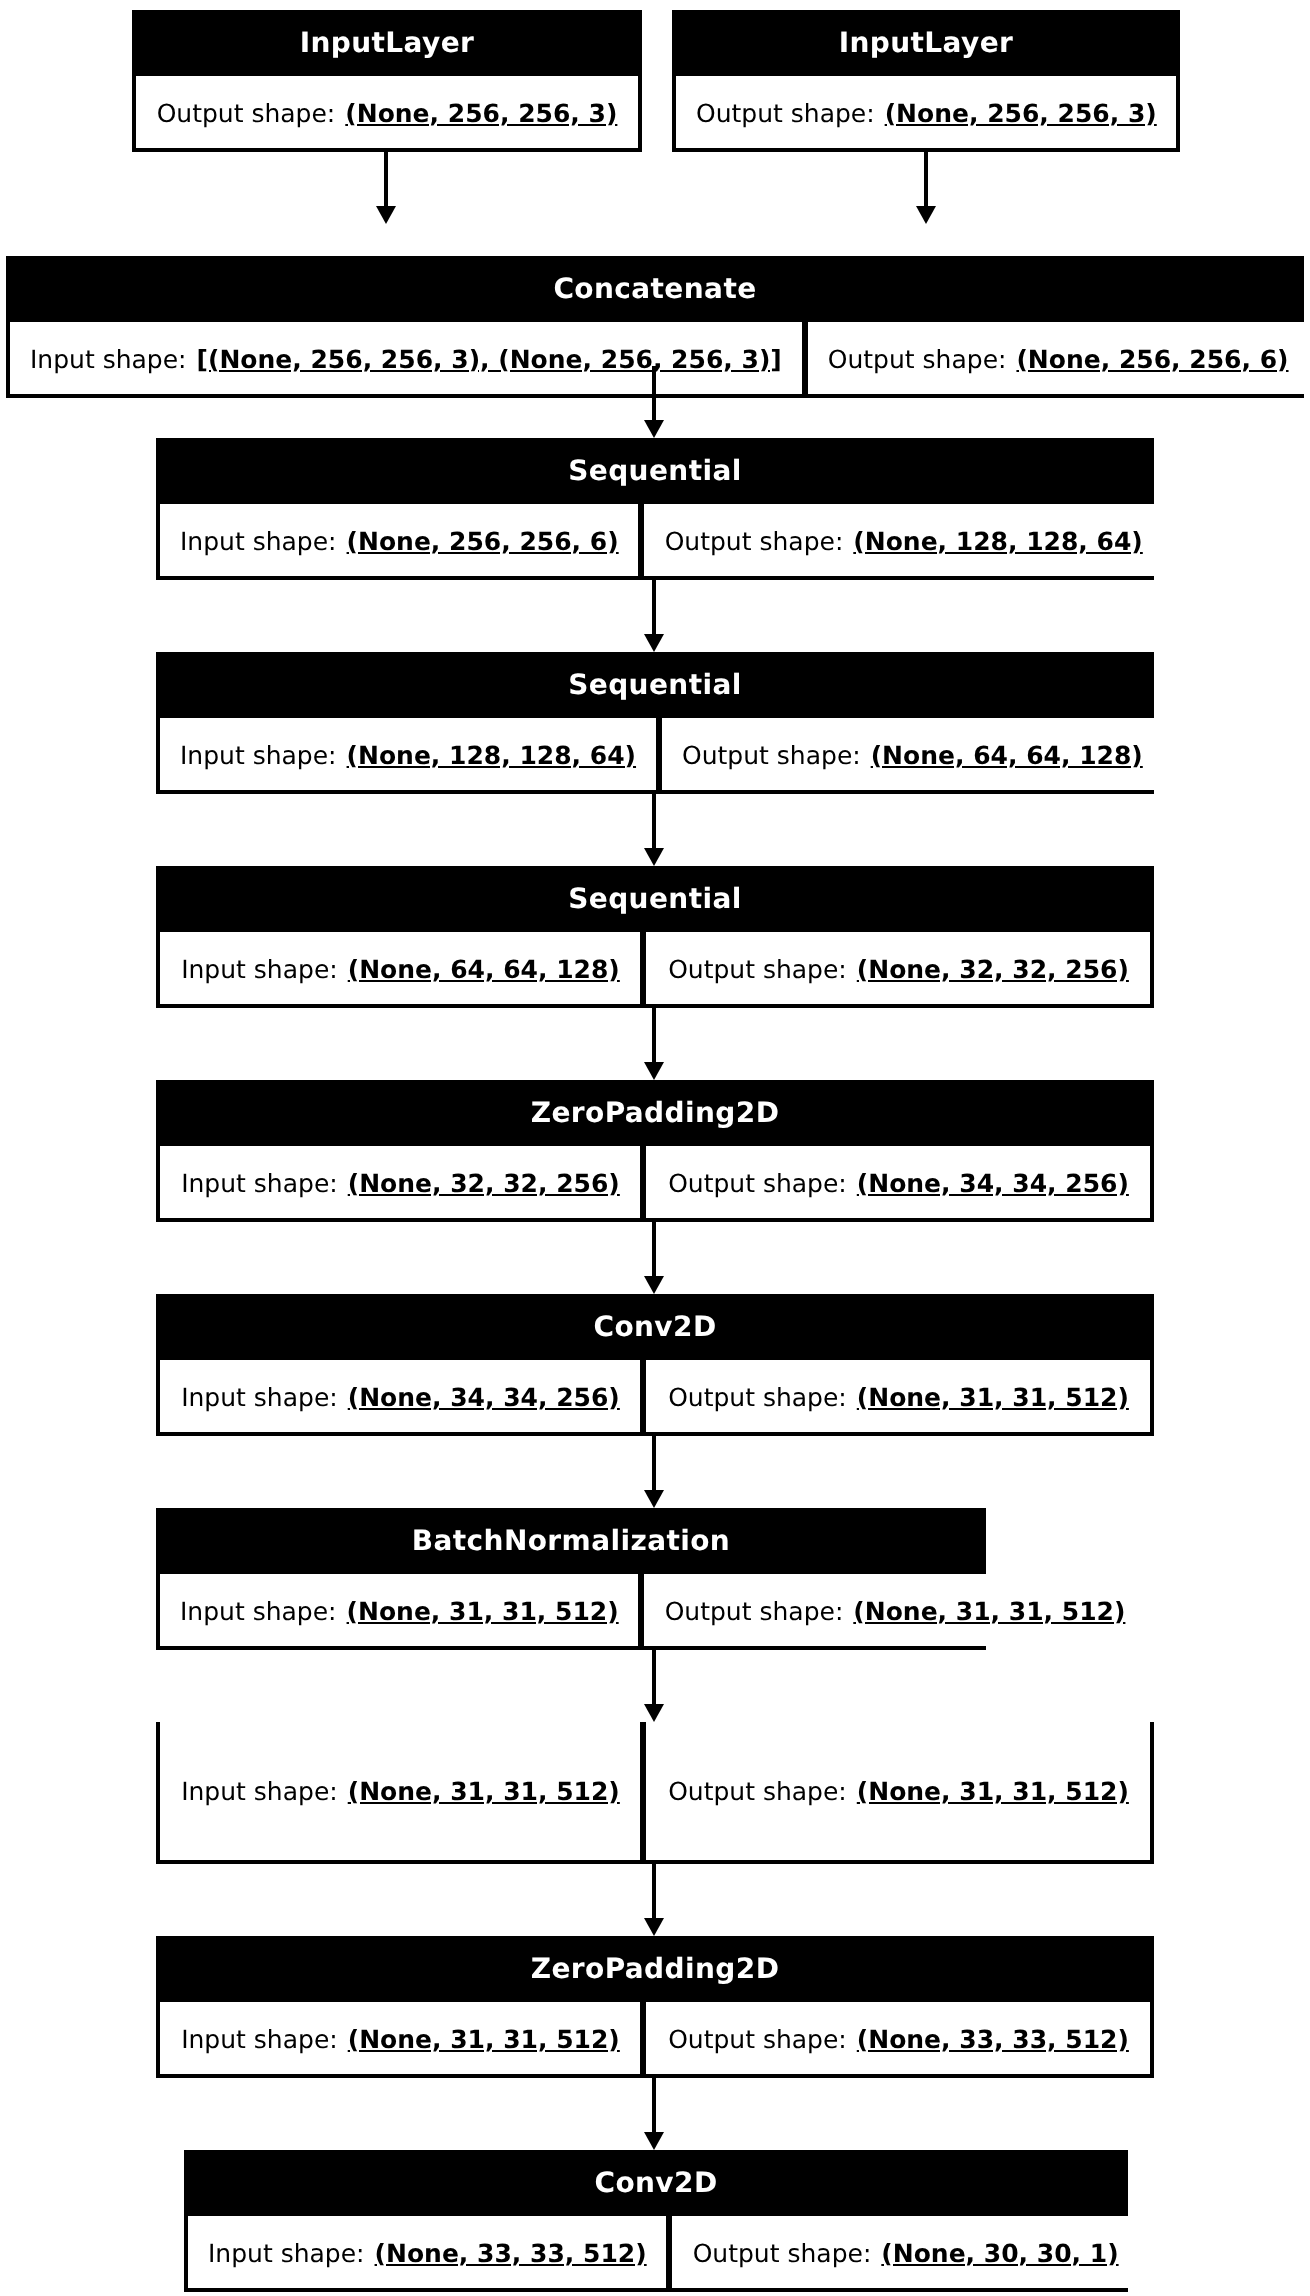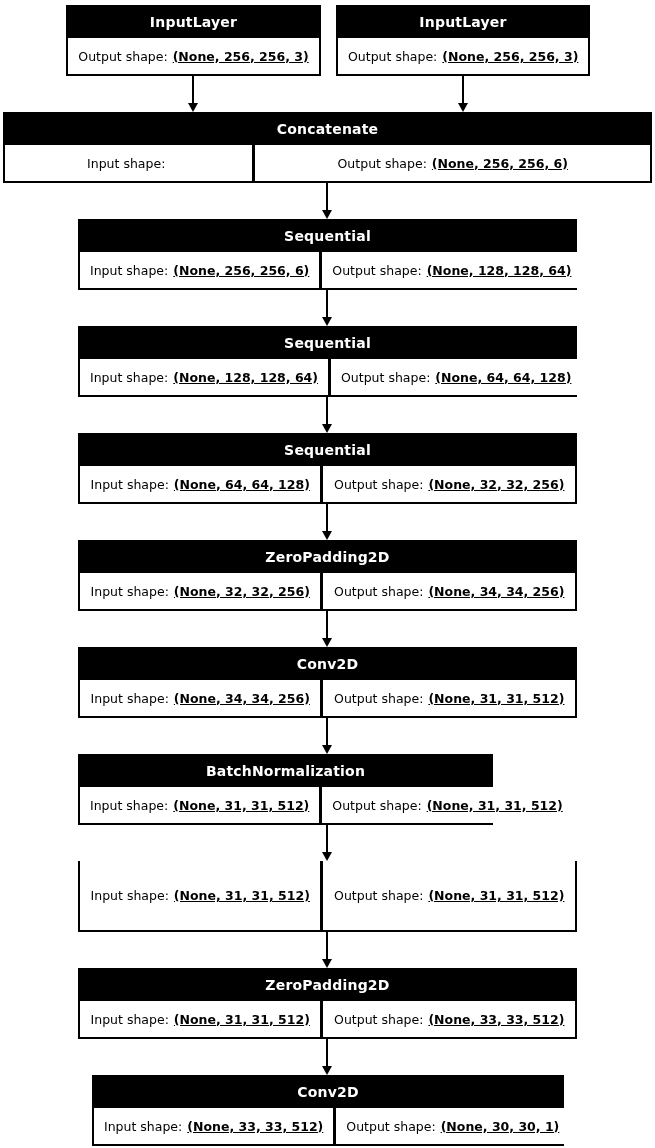--- a/index.html
+++ b/index.html
@@ -50,25 +50,26 @@
     </div>
     <div class="node" style="left: 336px; top: 5px; width: 254px;">
       <div class="node-title">InputLayer</div>
       <div class="node-cells">
         <div class="cell">
           <span class="cell-label">Output shape:</span>
           <span class="cell-value">(None, 256, 256, 3)</span>
         </div>
       </div>
     </div>
-    <div class="node" style="left: 3px; top: 112px; width: 649px;">
+    <div class="node" style="left: 3px; top: 128px; width: 649px;">
       <div class="node-title">Concatenate</div>
       <div class="node-cells">
         <div class="cell">
           <span class="cell-label">Input shape:</span>
+          <span class="cell-value">[(None, 256, 256, 3), (None, 256, 256, 3)]</span>
         </div>
         <div class="cell">
           <span class="cell-label">Output shape:</span>
           <span class="cell-value">(None, 256, 256, 6)</span>
         </div>
       </div>
     </div>
     <div class="node" style="left: 78px; top: 219px; width: 499px;">
       <div class="node-title">Sequential</div>
       <div class="node-cells">

